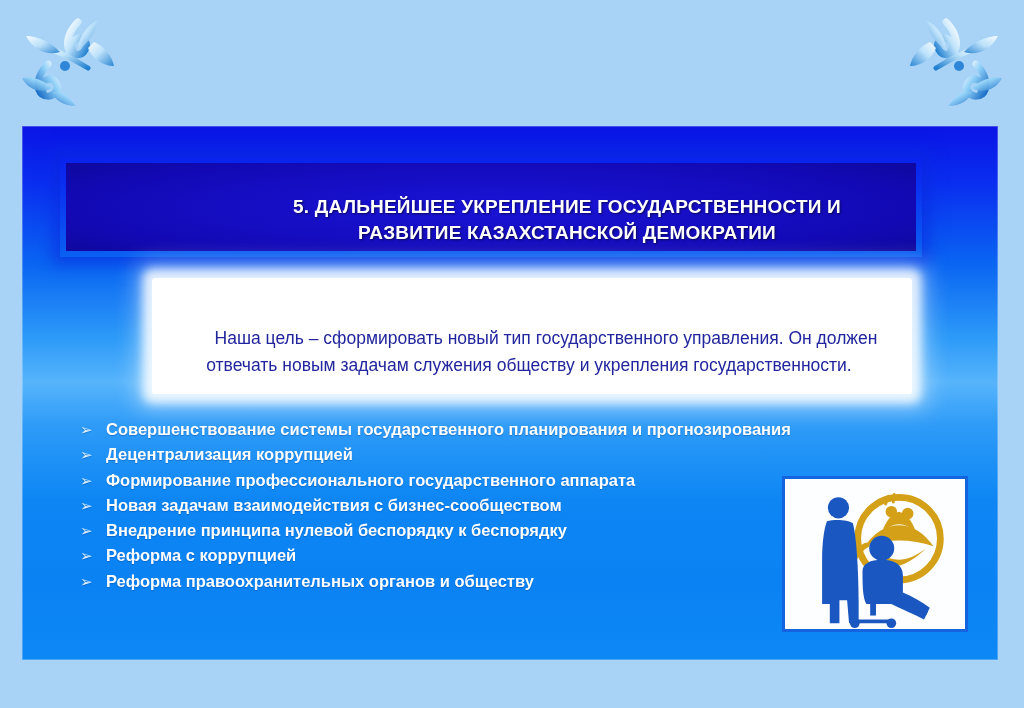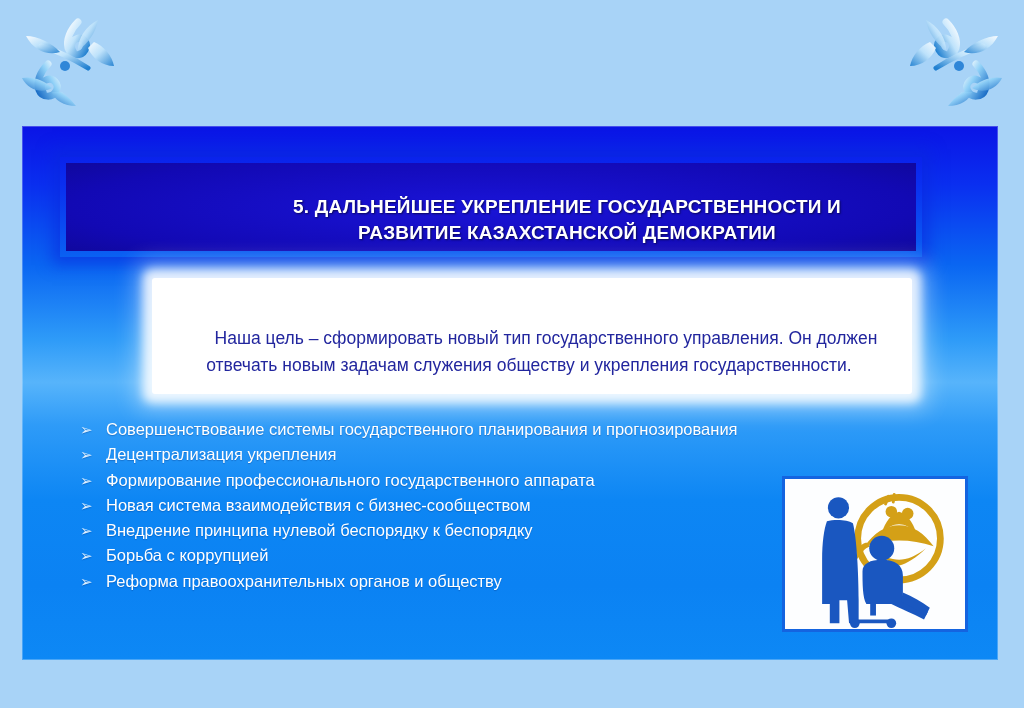--- a/index.html
+++ b/index.html
@@ -150,20 +150,21 @@
   }
   .bullet-marker {
     flex: 0 0 auto;
     width: 26px;
     color: #dff0ff;
     font-size: 15px;
     line-height: 1.12;
   }
   .bullet-label {
     flex: 1 1 auto;
+    font-weight: bold;
   }
 
   
   #people-emblem-image {
     position: absolute;
     right: 30px;
     bottom: 28px;
     width: 186px;
     height: 156px;
     background: #fbfdff;
@@ -231,37 +232,37 @@
     <div id="quote-card"></div>
     <p id="quote-text">Наша цель – сформировать новый тип государственного управления. Он должен отвечать новым задачам служения обществу и укрепления государственности.</p>
 
     <ul id="bullet-list">
       <li class="bullet-item">
         <span class="bullet-marker">➢</span>
         <span class="bullet-label">Совершенствование системы государственного планирования и прогнозирования</span>
       </li>
       <li class="bullet-item">
         <span class="bullet-marker">➢</span>
-        <span class="bullet-label">Децентрализация  укрепления</span>
+        <span class="bullet-label">Децентрализация  коррупцией</span>
       </li>
       <li class="bullet-item">
         <span class="bullet-marker">➢</span>
         <span class="bullet-label">Формирование  профессионального  государственного аппарата</span>
       </li>
       <li class="bullet-item">
         <span class="bullet-marker">➢</span>
-        <span class="bullet-label">Новая  система  взаимодействия с бизнес-сообществом</span>
+        <span class="bullet-label">Новая  задачам  взаимодействия с бизнес-сообществом</span>
       </li>
       <li class="bullet-item">
         <span class="bullet-marker">➢</span>
         <span class="bullet-label">Внедрение  принципа  нулевой беспорядку к беспорядку</span>
       </li>
       <li class="bullet-item">
         <span class="bullet-marker">➢</span>
-        <span class="bullet-label">Борьба с  коррупцией</span>
+        <span class="bullet-label">Реформа с  коррупцией</span>
       </li>
       <li class="bullet-item">
         <span class="bullet-marker">➢</span>
         <span class="bullet-label">Реформа  правоохранительных органов и обществу</span>
       </li>
     </ul>
 
     <div id="people-emblem-image">
       <svg viewBox="0 0 186 156" width="180" height="150" aria-hidden="true">
         <rect x="0" y="0" width="186" height="156" fill="#fdfeff"></rect>

